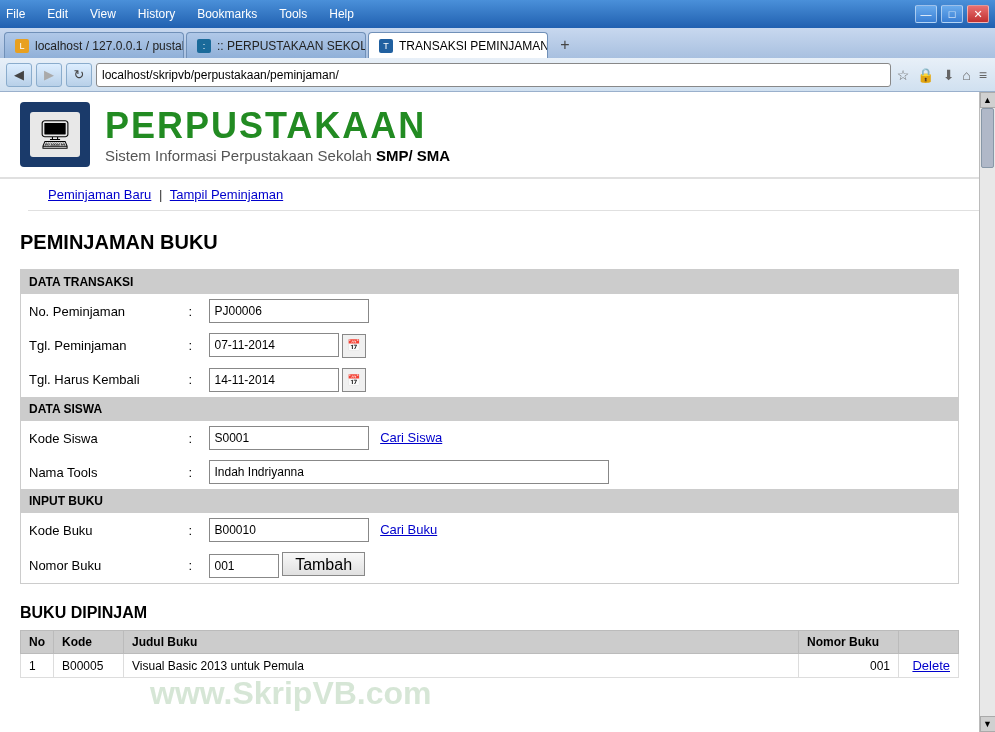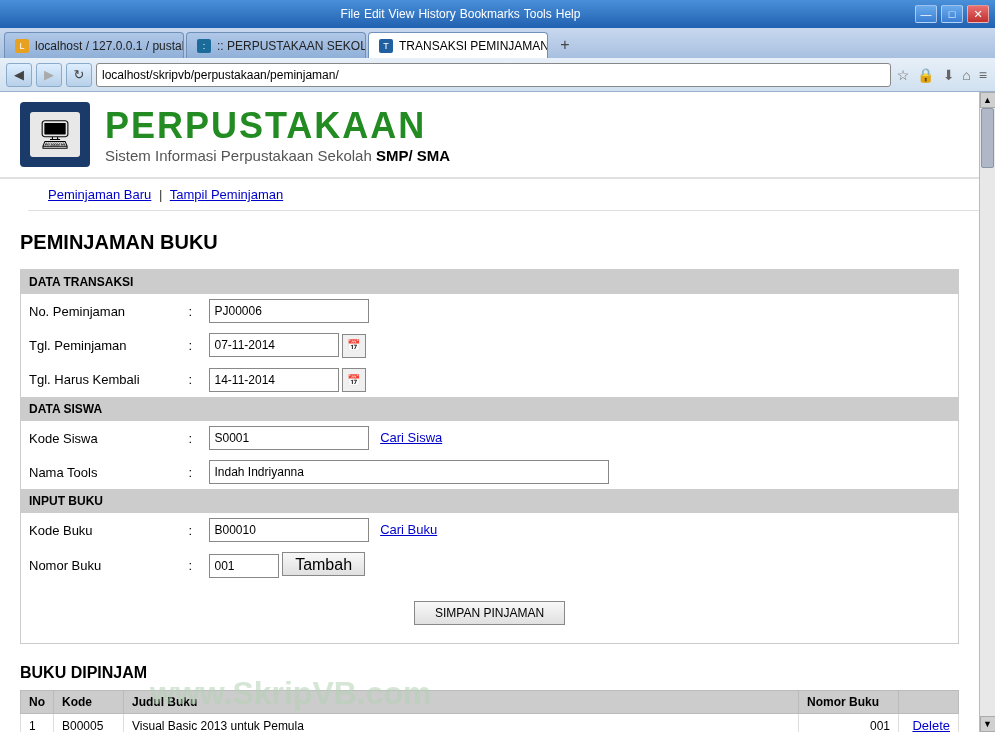--- a/index.html
+++ b/index.html
@@ -12,21 +12,21 @@
     .title-bar {
       background: linear-gradient(to bottom, #4a90d9, #2060b0);
       height: 28px;
       display: flex;
       align-items: center;
       padding: 0 6px;
       color: white;
       font-size: 12px;
       user-select: none;
     }
-    .title-bar-menu { display: flex; gap: 4px; flex: 1; justify-content: center; }
+    .title-bar-menu { display: flex; gap: 22px; flex: 1; }
     .title-bar-menu span { color: white; font-size: 12px; cursor: pointer; }
     .title-bar-controls { display: flex; gap: 4px; }
     .title-btn {
       width: 22px; height: 18px; border: 1px solid rgba(255,255,255,0.5);
       background: linear-gradient(to bottom, #6aabec, #3a7fd4);
       border-radius: 2px; cursor: pointer; display: flex; align-items: center; justify-content: center;
       color: white; font-size: 11px;
     }
     .title-btn.close { background: linear-gradient(to bottom, #e97070, #c03030); }
 
@@ -404,25 +404,20 @@
           </tr>
           <tr>
             <td class="label-col">Nomor Buku</td>
             <td class="colon-col">:</td>
             <td class="input-col">
               <input type="text" class="input-small" value="001" style="">
               <button class="btn-tambah">Tambah</button>
             </td>
           </tr>
 
-          <tr class="simpan-row">
-            <td colspan="3">
-              <button class="btn-simpan">SIMPAN PINJAMAN</button>
-            </td>
-          </tr>
         </tbody>
           </table>
 
         <div class="buku-section">
           <div class="buku-title">BUKU DIPINJAM</div>
           <table class="buku-table">
             <thead>
               <tr>
                 <th style="width:30px;">No</th>
                 <th style="width:70px;">Kode</th>

